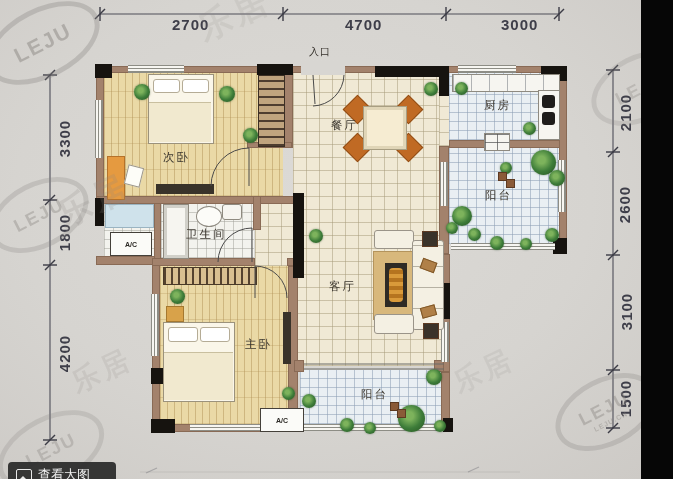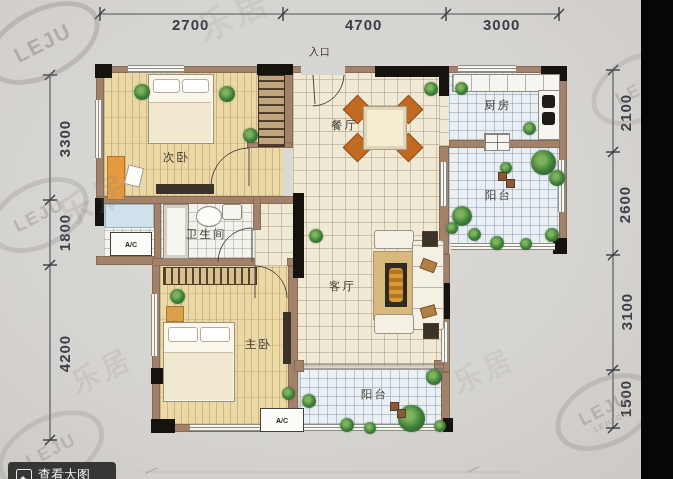--- a/index.html
+++ b/index.html
@@ -250,21 +250,21 @@
     </g>
     <g stroke="rgba(100,100,108,.38)" stroke-width="1.2" fill="none">
       <path d="M146,473 L157,468"></path>
         <path d="M468,472 L479,467"></path>
         <path d="M140,472 H520" stroke="rgba(120,120,125,.18)"></path>
     </g>
   </svg>
 
   <div class="abs dim" style="left:172px;top:16px">2700</div>
   <div class="abs dim" style="left:345px;top:16px">4700</div>
-  <div class="abs dim" style="left:483px;top:16px">3000</div>
+  <div class="abs dim" style="left:501px;top:16px">3000</div>
   <div class="abs dim dimv" style="left:46px;top:130px">3300</div>
   <div class="abs dim dimv" style="left:46px;top:224px">1800</div>
   <div class="abs dim dimv" style="left:46px;top:345px">4200</div>
   <div class="abs dim dimv" style="left:607px;top:104px">2100</div>
   <div class="abs dim dimv" style="left:606px;top:196px">2600</div>
   <div class="abs dim dimv" style="left:608px;top:303px">3100</div>
   <div class="abs dim dimv" style="left:607px;top:390px">1500</div>
 
   <div class="abs lbl" style="left:163px;top:150px">次卧</div>
   <div class="abs lbl" style="left:331px;top:118px">餐厅</div>

